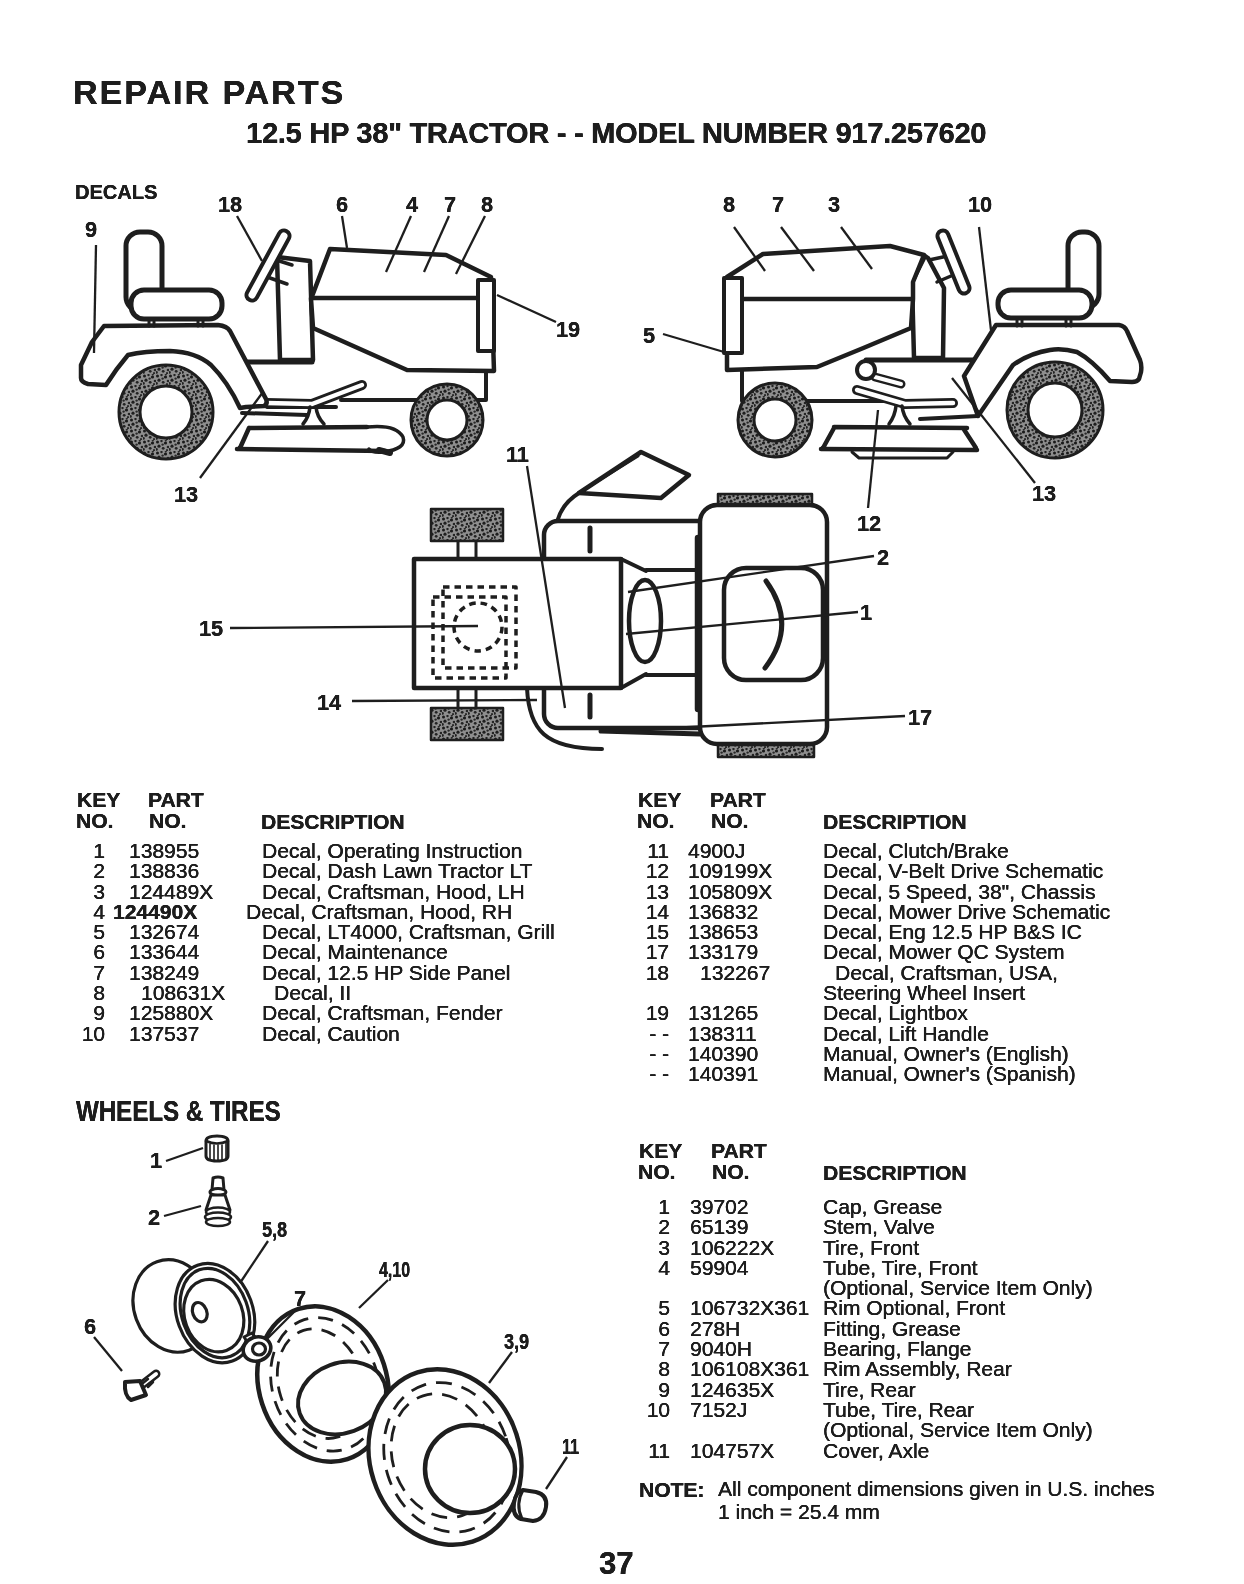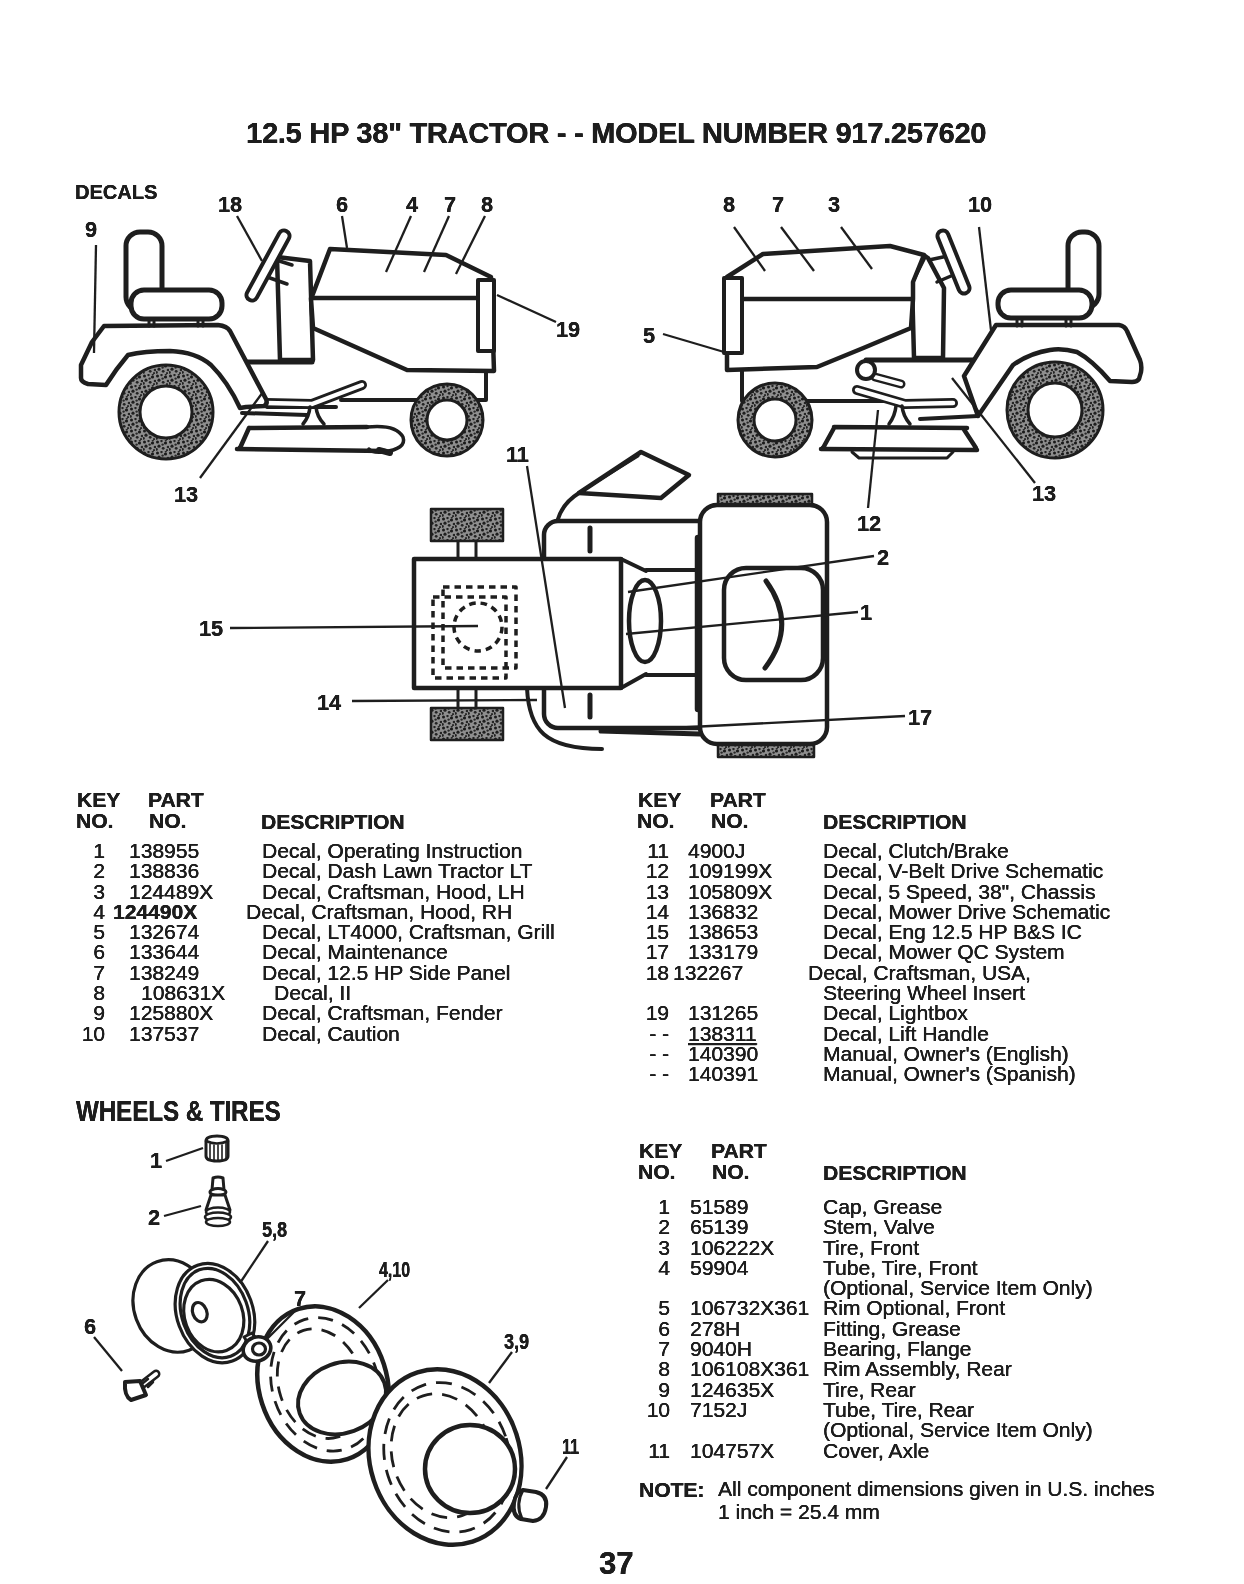--- a/index.html
+++ b/index.html
@@ -10,20 +10,21 @@
 .b{font-weight:bold;}
 .tbl{position:absolute;font-size:21px;line-height:20.3px;}
 .tbl .r{display:flex;}
 .tbl .k{display:inline-block;text-align:right;}
 .tbl .p{display:inline-block;}
 .tbl .d{display:inline-block;}
 </style>
 </head>
 <body>
 <div class="page">
+  <div class="abs b" style="left:73px;top:73px;font-size:34px;letter-spacing:2px;">REPAIR PARTS</div>
   <div class="abs b" style="left:246px;top:117px;font-size:29px;letter-spacing:-0.25px;">12.5 HP 38" TRACTOR - - MODEL NUMBER 917.257620</div>
   <div class="abs b" style="left:75px;top:157px;font-size:20px;margin-top:24px;">DECALS</div>
   <div class="abs b" style="left:76px;top:1095px;font-size:29px;transform:scaleX(0.83);transform-origin:0 0;">WHEELS &amp; TIRES</div>
 
   <div class="abs b" style="left:76px;top:809px;font-size:21px;">NO.</div>
   <div class="abs b" style="left:148px;top:788px;font-size:21px;">PART</div>
   <div class="abs b" style="left:77px;top:788px;font-size:21px;">KEY</div>
   <div class="abs b" style="left:149px;top:809px;font-size:21px;">NO.</div>
   <div class="abs b" style="left:261px;top:810px;font-size:21px;">DESCRIPTION</div>
 
@@ -112,36 +113,36 @@
         <span class="p" style="margin-left:19px;width:135px;">138653</span>
         <span class="d">Decal, Eng 12.5 HP B&amp;S IC</span>
       </div>
     <div class="r">
         <span class="k" style="width:49px;">17</span>
         <span class="p" style="margin-left:19px;width:135px;">133179</span>
         <span class="d">Decal, Mower QC System</span>
       </div>
     <div class="r">
         <span class="k" style="width:49px;">18</span>
-        <span class="p" style="margin-left:4px;width:135px;">132267</span>
+        <span class="p" style="margin-left:31px;width:135px;">132267</span>
         <span class="d">Decal, Craftsman, USA,</span>
       </div>
     <div class="r">
         <span class="k" style="width:49px;"> </span>
         <span class="p" style="margin-left:19px;width:135px;"> </span>
         <span class="d">Steering Wheel Insert</span>
       </div>
     <div class="r">
         <span class="k" style="width:49px;">19</span>
         <span class="p" style="margin-left:19px;width:135px;">131265</span>
         <span class="d">Decal, Lightbox</span>
       </div>
     <div class="r">
         <span class="k" style="width:49px;">- -</span>
-        <span class="p" style="margin-left:19px;width:135px;text-decoration:underline;">138311</span>
+        <span class="p" style="margin-left:19px;width:135px;">138311</span>
         <span class="d">Decal, Lift Handle</span>
       </div>
     <div class="r">
         <span class="k" style="width:49px;">- -</span>
         <span class="p" style="margin-left:19px;width:135px;">140390</span>
         <span class="d">Manual, Owner's (English)</span>
       </div>
     <div class="r">
         <span class="k" style="width:49px;">- -</span>
         <span class="p" style="margin-left:19px;width:135px;">140391</span>
@@ -151,21 +152,21 @@
 
   <div class="abs b" style="left:639px;top:1139px;font-size:21px;">KEY</div>
   <div class="abs b" style="left:711px;top:1139px;font-size:21px;">PART</div>
   <div class="abs b" style="left:638px;top:1160px;font-size:21px;">NO.</div>
   <div class="abs b" style="left:712px;top:1160px;font-size:21px;">NO.</div>
   <div class="abs b" style="left:823px;top:1161px;font-size:21px;">DESCRIPTION</div>
 
   <div class="tbl" style="left:620px;top:1197px;">
     <div class="r">
         <span class="k" style="width:50px;">1</span>
-        <span class="p" style="margin-left:20px;width:133px;">51589</span>
+        <span class="p" style="margin-left:20px;width:133px;">39702</span>
         <span class="d">Cap, Grease</span>
       </div>
     <div class="r">
         <span class="k" style="width:50px;">2</span>
         <span class="p" style="margin-left:20px;width:133px;">65139</span>
         <span class="d">Stem, Valve</span>
       </div>
     <div class="r">
         <span class="k" style="width:50px;">3</span>
         <span class="p" style="margin-left:20px;width:133px;">106222X</span>

